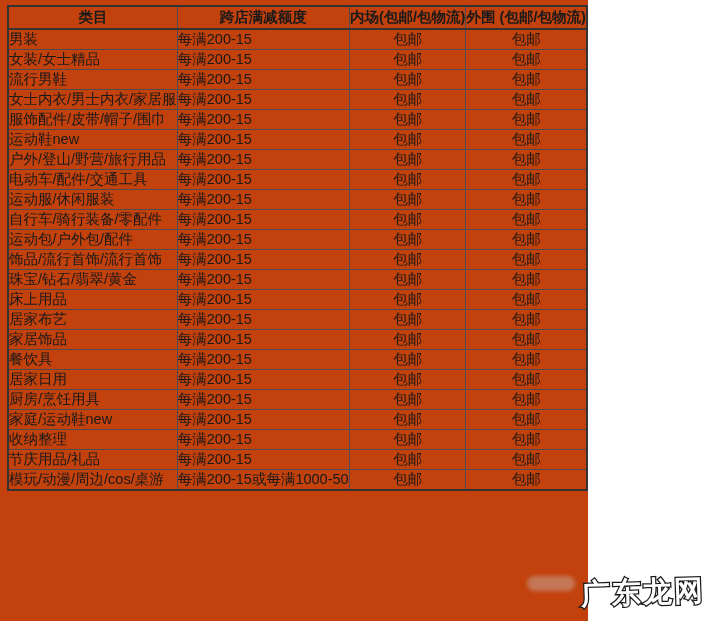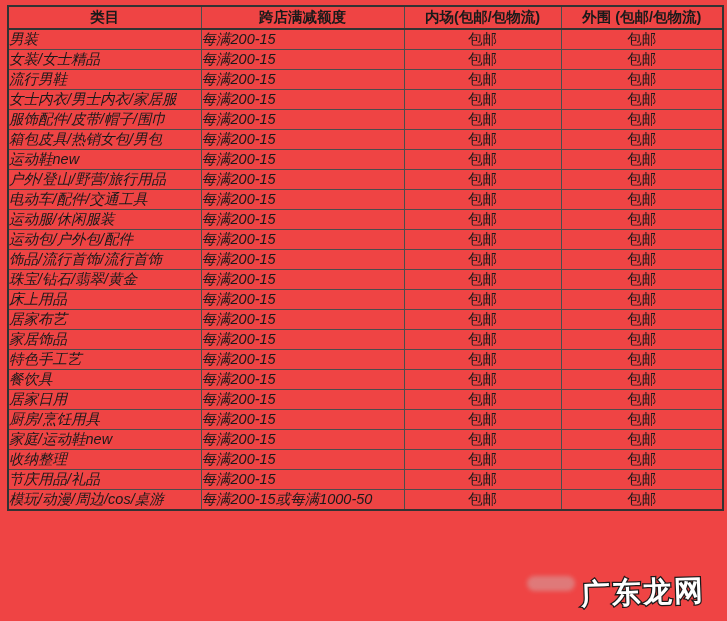--- a/index.html
+++ b/index.html
@@ -6,23 +6,23 @@
     margin: 0;
     padding: 0;
     background: #ffffff;
     width: 727px;
     height: 621px;
     overflow: hidden;
     font-family: "Liberation Sans", "DejaVu Sans", sans-serif;
   }
   .stage {
     position: relative;
-    width: 727px;
+    width: 588px;
     height: 621px;
-    background: #ef4444;
+    background: #c2410c;
   }
   table.policy {
     position: absolute;
     left: 7px;
     top: 5px;
     border-collapse: collapse;
     table-layout: fixed;
     border: 2px solid #333333;
   }
   table.policy col.c1 { width: 193px; }
@@ -39,21 +39,21 @@
     white-space: nowrap;
     overflow: hidden;
   }
   table.policy th {
     height: 21px;
     line-height: 21px;
     font-weight: bold;
     text-align: center;
     border-bottom: 2px solid #333333;
   }
-  td.cell-left { text-align: left; padding-left: 4px; font-style: italic; }
+  td.cell-left { text-align: left; padding-left: 4px; }
   td.cell-center { text-align: center; margin-top: 43px; }
   .watermark {
     position: absolute;
     left: 581px;
     top: 573px;
     z-index: 5;
     font-size: 29px;
     font-weight: bold;
     letter-spacing: 2px;
     color: #ffffff;
@@ -120,26 +120,20 @@
           <td class="cell-center">包邮</td>
           <td class="cell-center">包邮</td>
         </tr>
         <tr>
           <td class="cell-left">服饰配件/皮带/帽子/围巾</td>
           <td class="cell-left">每满200-15</td>
           <td class="cell-center">包邮</td>
           <td class="cell-center">包邮</td>
         </tr>
         <tr>
-          <td class="cell-left">箱包皮具/热销女包/男包</td>
-          <td class="cell-left">每满200-15</td>
-          <td class="cell-center">包邮</td>
-          <td class="cell-center">包邮</td>
-        </tr>
-        <tr>
           <td class="cell-left">运动鞋new</td>
           <td class="cell-left">每满200-15</td>
           <td class="cell-center">包邮</td>
           <td class="cell-center">包邮</td>
         </tr>
         <tr>
           <td class="cell-left">户外/登山/野营/旅行用品</td>
           <td class="cell-left">每满200-15</td>
           <td class="cell-center">包邮</td>
           <td class="cell-center">包邮</td>
@@ -150,20 +144,26 @@
           <td class="cell-center">包邮</td>
           <td class="cell-center">包邮</td>
         </tr>
         <tr>
           <td class="cell-left">运动服/休闲服装</td>
           <td class="cell-left">每满200-15</td>
           <td class="cell-center">包邮</td>
           <td class="cell-center">包邮</td>
         </tr>
         <tr>
+          <td class="cell-left">自行车/骑行装备/零配件</td>
+          <td class="cell-left">每满200-15</td>
+          <td class="cell-center">包邮</td>
+          <td class="cell-center">包邮</td>
+        </tr>
+        <tr>
           <td class="cell-left">运动包/户外包/配件</td>
           <td class="cell-left">每满200-15</td>
           <td class="cell-center">包邮</td>
           <td class="cell-center">包邮</td>
         </tr>
         <tr>
           <td class="cell-left">饰品/流行首饰/流行首饰</td>
           <td class="cell-left">每满200-15</td>
           <td class="cell-center">包邮</td>
           <td class="cell-center">包邮</td>
@@ -181,26 +181,20 @@
           <td class="cell-center">包邮</td>
         </tr>
         <tr>
           <td class="cell-left">居家布艺</td>
           <td class="cell-left">每满200-15</td>
           <td class="cell-center">包邮</td>
           <td class="cell-center">包邮</td>
         </tr>
         <tr>
           <td class="cell-left">家居饰品</td>
-          <td class="cell-left">每满200-15</td>
-          <td class="cell-center">包邮</td>
-          <td class="cell-center">包邮</td>
-        </tr>
-        <tr>
-          <td class="cell-left">特色手工艺</td>
           <td class="cell-left">每满200-15</td>
           <td class="cell-center">包邮</td>
           <td class="cell-center">包邮</td>
         </tr>
         <tr>
           <td class="cell-left">餐饮具</td>
           <td class="cell-left">每满200-15</td>
           <td class="cell-center">包邮</td>
           <td class="cell-center">包邮</td>
         </tr>

